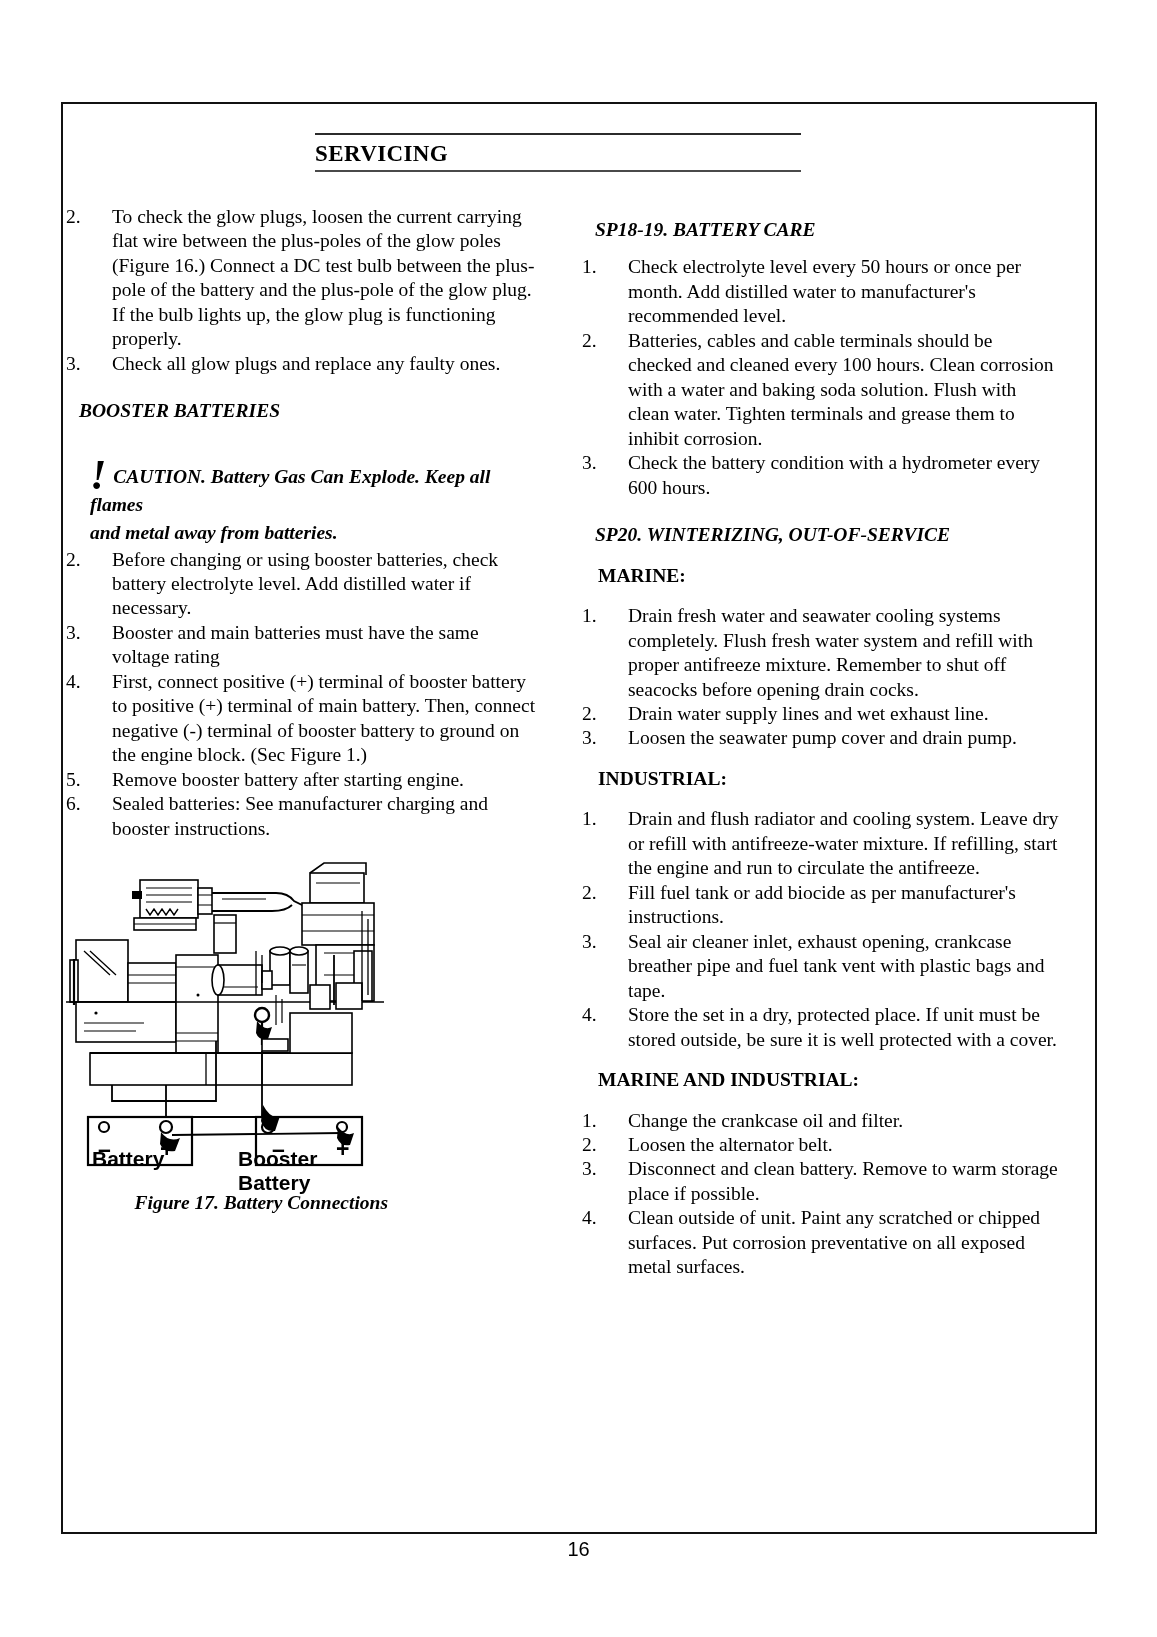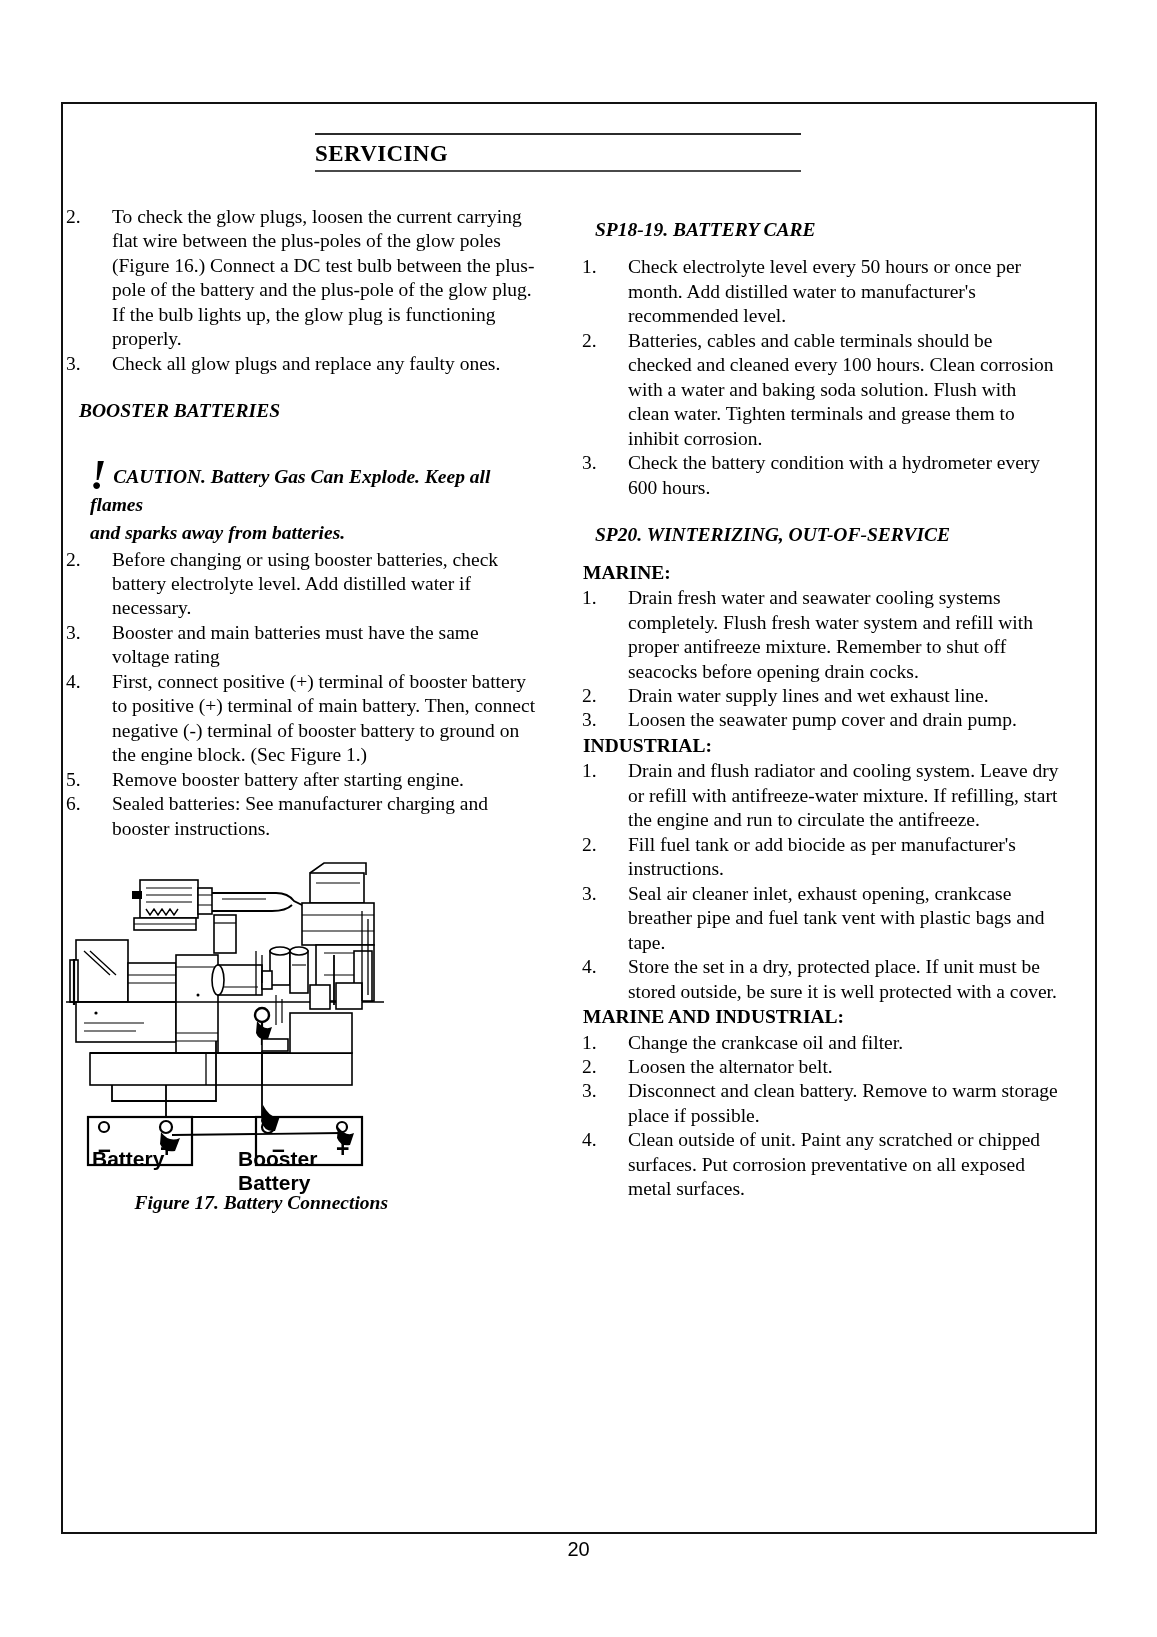--- a/index.html
+++ b/index.html
@@ -78,21 +78,21 @@
     font-weight: bold;
     font-style: italic;
     font-size: 19.5px;
     line-height: 1.255;
     margin: 13px;
   }
   .head-b {
     font-weight: bold;
     font-size: 19.5px;
     line-height: 1.255;
-    margin: 1px;
+    margin: 16px;
   }
   .gap-sm { height: 10px; }
   .gap-lg { height: 26px; }
 
   
   .caution {
     font-weight: bold;
     font-style: italic;
     font-size: 19.5px;
     line-height: 1.45;
@@ -165,21 +165,21 @@
   </div>
 
   <div class="gap-sm"></div>
 
   <div class="head-bi">BOOSTER BATTERIES</div>
 
   <div class="gap-lg"></div>
 
   <div class="caution">
     <span class="bang">!</span><span>CAUTION. Battery Gas Can Explode. Keep all flames</span>
-    <div>and sparks away from batteries.</div>
+    <div>and metal away from batteries.</div>
   </div>
 
   <div class="num-list">
     <div class="num-item">
       <span class="num">2.</span>
       <span class="txt">Before changing or using booster batteries, check battery electrolyte level. Add distilled water if necessary.</span>
     </div>
     <div class="num-item">
       <span class="num">3.</span>
       <span class="txt">Booster and main batteries must have the same voltage rating</span>
@@ -379,13 +379,13 @@
       <span class="num">3.</span>
       <span class="txt">Disconnect and clean battery. Remove to warm storage place if possible.</span>
     </div>
     <div class="num-item">
       <span class="num">4.</span>
       <span class="txt">Clean outside of unit. Paint any scratched or chipped surfaces. Put corrosion preventative on all exposed metal surfaces.</span>
     </div>
   </div>
 </div>
 
-<div id="page-number">20</div>
+<div id="page-number">16</div>
 
 </body></html>

